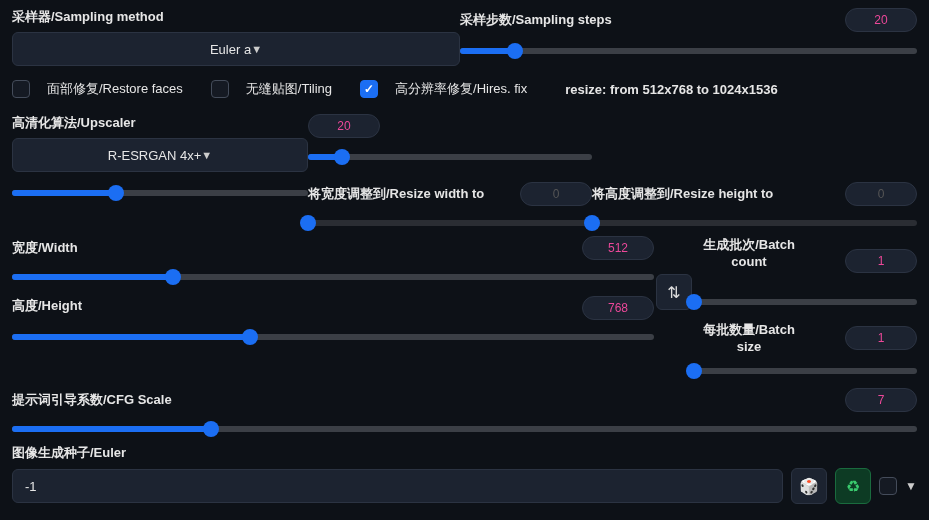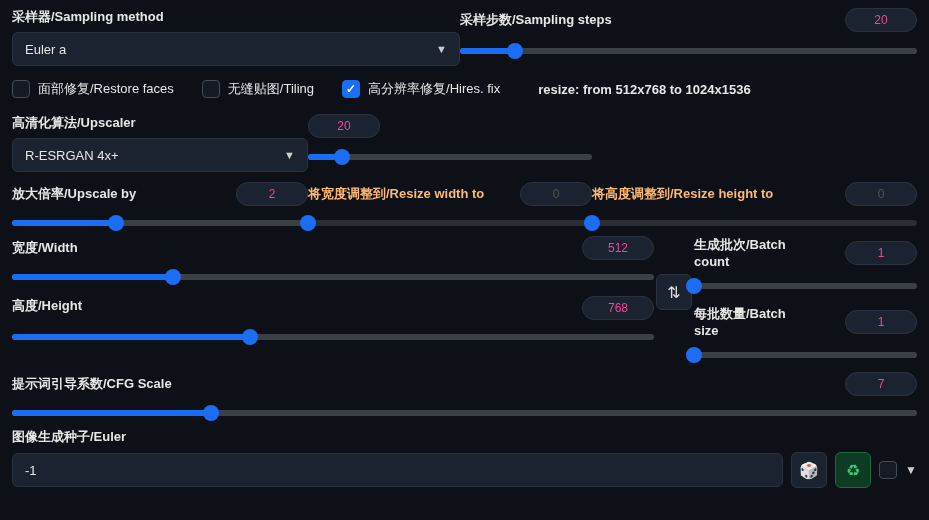--- a/index.html
+++ b/index.html
@@ -9,49 +9,49 @@
     font-family: -apple-system, "Segoe UI", Arial, sans-serif;
     font-size: 13px;
     width: 929px;
     height: 520px;
     padding: 8px 12px;
     overflow: hidden;
   }
   .row { display: flex; gap: 0; align-items: flex-start; margin-bottom: 10px; }
   .col { display: flex; flex-direction: column; }
   .label { font-weight: 700; color: #e6e6e6; font-size: 13px; margin-bottom: 6px; }
-  .label.disabled { color: #fdba74; }
+  .label.disabled { color: #e5e5e5; }
   .select {
     background: #1c2330;
     border: 1px solid #2b3342;
     border-radius: 6px;
     height: 34px;
     display: flex;
     align-items: center;
     padding: 8px 12px;
-    justify-content: space-between;
+    justify-content: center;
     color: #e6e6e6;
     cursor: pointer;
   }
   .select .caret { font-size: 11px; color: #ccc; }
   .valbox {
     background: #1c2330;
     border: 1px solid #2b3342;
     border-radius: 14px;
     height: 24px;
     min-width: 72px;
     padding: 0 10px;
     display: flex;
     align-items: center;
     justify-content: center;
     font-size: 12px;
     color: #ec4899;
   }
   .valbox.disabled { color: #555; }
-  .labelrow { display: flex; align-items: center; justify-content: space-between; margin-bottom: 6px; }
+  .labelrow { display: flex; align-items: center; justify-content: space-between; margin-bottom: 6px; text-align: center; }
   .slider-track {
     position: relative;
     height: 6px;
     background: #3b3f46;
     border-radius: 3px;
     width: 100%;
   }
   .slider-fill {
     position: absolute;
     left: 0; top: 0; bottom: 0;
@@ -61,21 +61,21 @@
   .slider-thumb {
     position: absolute;
     top: 50%;
     width: 16px; height: 16px;
     background: #1b6ef3;
     border-radius: 50%;
     transform: translate(-50%, -50%);
   }
   .slider-track.disabled { background: #2a2d33; }
   .slider-track.disabled .slider-thumb { background: #1b6ef3; }
-  .chk-row { display: flex; align-items: center; gap: 8px; }
+  .chk-row { display: flex; align-items: center; gap: 17px; }
   .chk {
     width: 18px; height: 18px;
     border: 1px solid #444c5a;
     border-radius: 4px;
     background: #151a23;
     display: inline-flex;
     align-items: center;
     justify-content: center;
   }
   .chk.checked { background: #1b6ef3; border-color: #1b6ef3; }
@@ -164,24 +164,20 @@
     </div>
     <div class="slider-track" style="margin-top:10px;">
       <div class="slider-fill" style="width:12%;"></div>
       <div class="slider-thumb" style="left:12%;"></div>
     </div>
   </div>
 </div>
 
 <div class="row" style="margin-top:4px;">
   <div class="col" style="width:296px;">
-    <div class="labelrow">
-      <div class="label" style="margin-bottom:0;">放大倍率/Upscale by</div>
-      <div class="valbox">2</div>
-    </div>
     <div class="slider-track" style="margin-top:8px;">
       <div class="slider-fill" style="width:35%;"></div>
       <div class="slider-thumb" style="left:35%;"></div>
     </div>
   </div>
   <div class="col" style="width:284px;">
     <div class="labelrow">
       <div class="label disabled" style="margin-bottom:0;">将宽度调整到/Resize width to</div>
       <div class="valbox disabled">0</div>
     </div>
@@ -219,21 +215,21 @@
       <div class="slider-thumb" style="left:37%;"></div>
     </div>
   </div>
   <div class="col" style="width:40px; justify-content:center; align-items:center; padding-top:38px;">
     <div class="swapbtn">
       <span>⇅</span>
     </div>
   </div>
   <div class="col" style="flex:1;">
     <div class="labelrow">
-      <div class="label" style="margin-bottom:0; max-width:110px;">生成批次/Batch count</div>
+      <div class="label" style="margin-bottom:16px; max-width:110px;">生成批次/Batch count</div>
       <div class="valbox">1</div>
     </div>
     <div class="slider-track" style="margin-top:8px;">
       <div class="slider-thumb" style="left:0%;"></div>
     </div>
     <div class="labelrow" style="margin-top:16px;">
       <div class="label" style="margin-bottom:0; max-width:110px;">每批数量/Batch size</div>
       <div class="valbox">1</div>
     </div>
     <div class="slider-track" style="margin-top:8px;">

